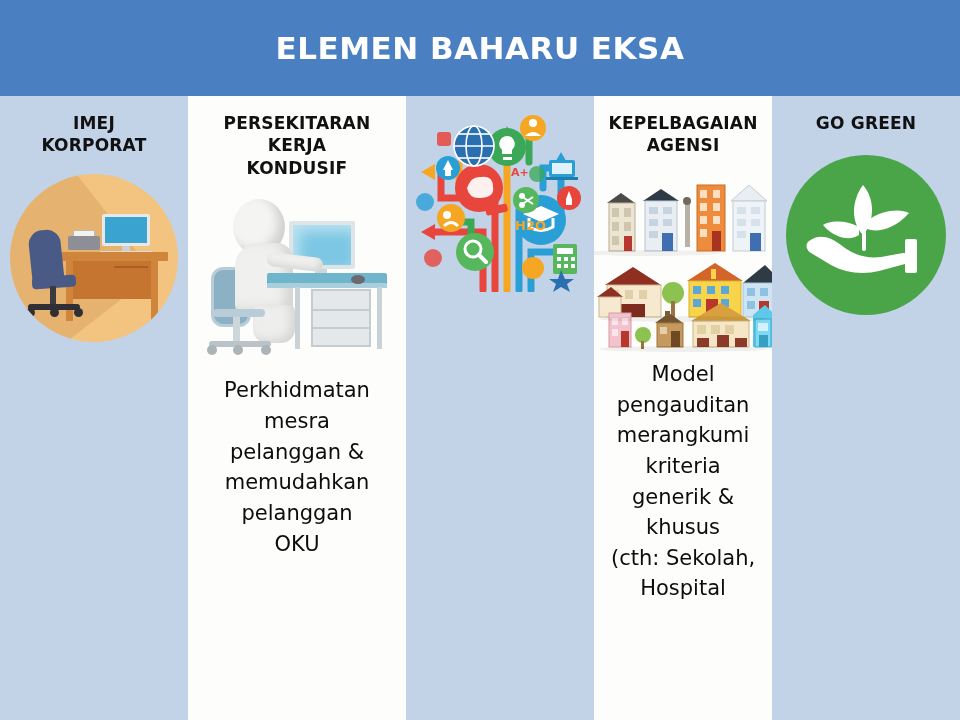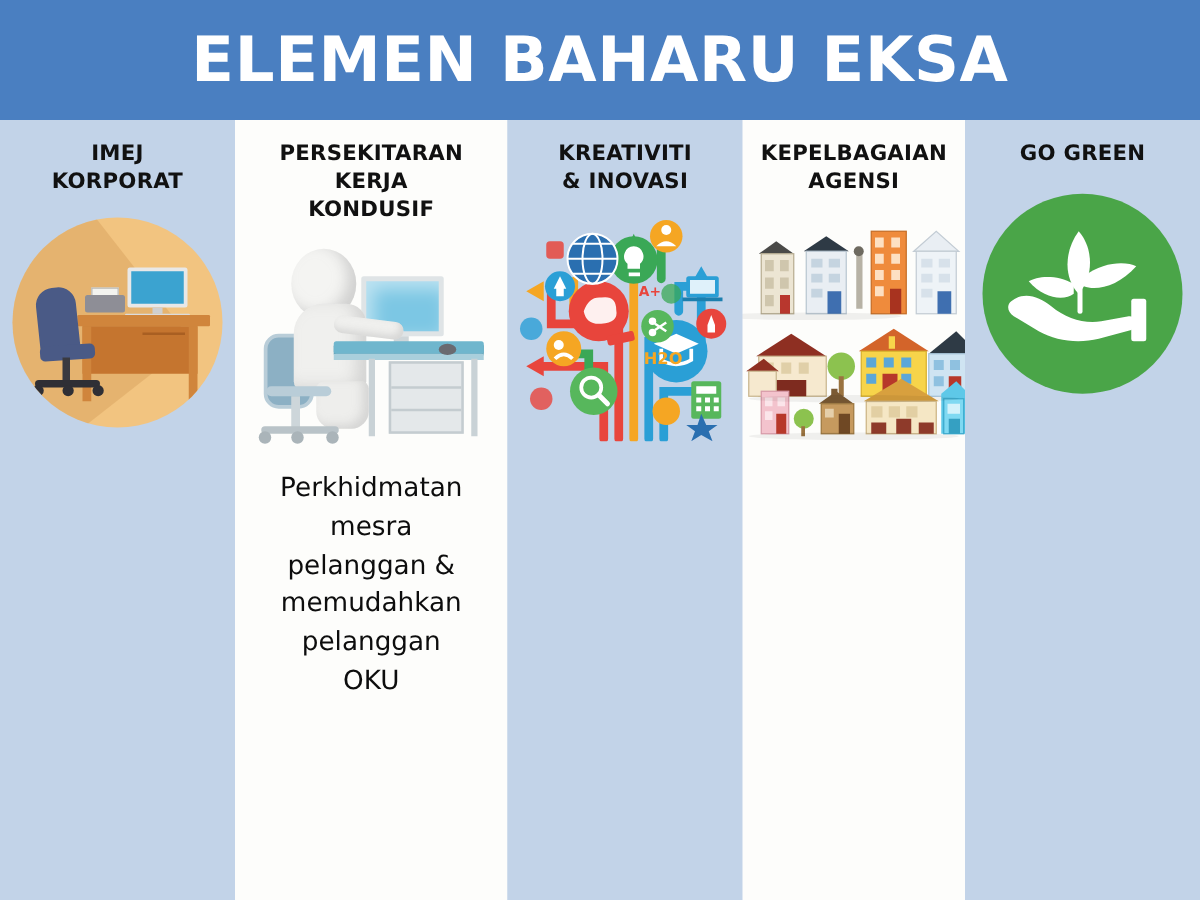--- a/index.html
+++ b/index.html
@@ -17,21 +17,21 @@
 
   
   .banner {
     position:absolute; left:0; top:0;
     width:960px; height:96px;
     background:#4a7fc1;
     display:flex; align-items:center; justify-content:center;
   }
   .banner-title {
     color:#ffffff;
-    font-size:50px;
+    font-size:31px;
     font-weight:bold;
     letter-spacing:0.5px;
     text-align:center;
     font-family:"DejaVu Sans", sans-serif;
   }
 
   
   .columns {
     position:absolute; left:0; top:96px;
     width:960px; height:624px;
@@ -268,22 +268,20 @@
       </div>
       <div class="col-body">Perkhidmatan
 mesra
 pelanggan &amp;
 memudahkan
 pelanggan
 OKU</div>
     </div>
 
     <div class="col w-192 bg-light">
-      <div class="col-head">KREATIVITI
-&amp; INOVASI</div>
       <div class="col-art">
         <div class="innov">
           <svg width="178" height="190" viewBox="0 0 178 190">
 
             <g fill="none" stroke-width="7" stroke-linecap="round">
               <path d="M96 188 L96 40" stroke="#f5a623"></path>
               <path d="M84 188 L84 96 L30 96 L30 70" stroke="#e8453c"></path>
               <path d="M108 188 L108 110 L150 110 L150 62" stroke="#2a9fd6"></path>
               <path d="M72 188 L72 130 L24 130" stroke="#e8453c"></path>
               <path d="M120 188 L120 150 L156 150" stroke="#2a9fd6"></path>
@@ -478,20 +476,28 @@
             </g>
 
             <g fill="#000" opacity="0.05">
               <ellipse cx="56" cy="90" rx="72" ry="3"></ellipse>
               <ellipse cx="90" cy="156" rx="84" ry="3"></ellipse>
               <ellipse cx="90" cy="186" rx="84" ry="3"></ellipse>
             </g>
           </svg>
         </div>
       </div>
+      <div class="col-body">Model
+pengauditan
+merangkumi
+kriteria
+generik &amp;
+khusus
+(cth: Sekolah,
+Hospital</div>
     </div>
 
     <div class="col w-192 bg-light">
       <div class="col-head italic">GO GREEN</div>
       <div class="col-art">
         <div class="circle-green">
           <svg width="130" height="120" viewBox="0 0 130 120">
 
             <path d="M62 10 C50 26 50 48 62 60 C74 46 74 24 62 10 Z" fill="#ffffff"></path>
             <path d="M66 46 C82 34 100 34 108 38 C94 54 76 58 66 54 Z" fill="#ffffff"></path>

